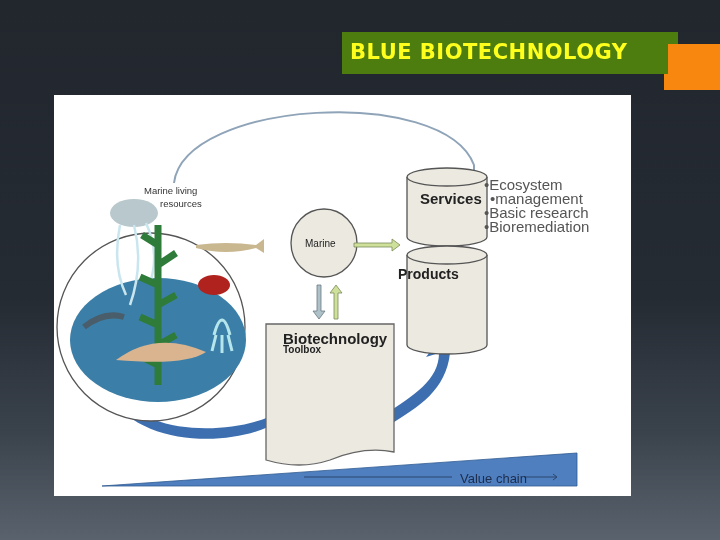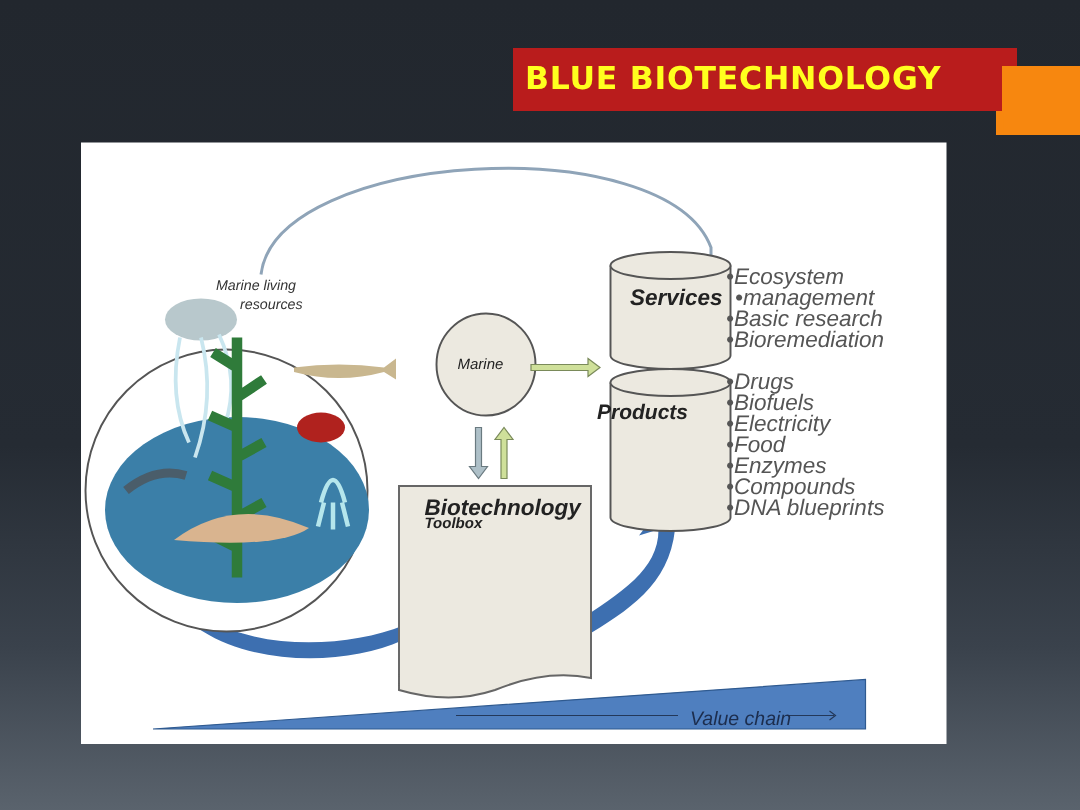--- a/index.html
+++ b/index.html
@@ -1,23 +1,23 @@
 <!DOCTYPE html>
 <html><head>
 <meta charset="utf-8">
 <style>
   html,body{margin:0;padding:0;}
   body{width:720px;height:540px;overflow:hidden;position:relative;
     background:linear-gradient(180deg,#22272e 0%,#252b33 55%,#3a424c 80%,#5a636d 100%);
     font-family:"DejaVu Sans",sans-serif;}
-  .title-box{position:absolute;left:342px;top:32px;width:336px;height:42px;background:#b91c1c;text-align:right;}
+  .title-box{position:absolute;left:342px;top:32px;width:336px;height:42px;background:#4d7c0f;text-align:right;}
   .title-text{position:absolute;left:8px;top:8px;color:#ffff1e;font-family:"DejaVu Sans",sans-serif;font-weight:bold;font-size:21px;letter-spacing:0.5px;}
   .accent-a{position:absolute;left:668px;top:44px;width:52px;height:46px;background:#f7870f;}
   .accent-b{position:absolute;left:664px;top:74px;width:5px;height:16px;background:#f7870f;}
-  .figure{position:absolute;left:54px;top:95px;width:577px;height:401px;background:#ffffff;overflow:hidden;font-style:italic;}
+  .figure{position:absolute;left:54px;top:95px;width:577px;height:401px;background:#ffffff;overflow:hidden;}
   .figure svg{position:absolute;left:0;top:0;}
   .lbl{position:absolute;font-family:"Liberation Sans",sans-serif;color:#333;}
   .b{font-weight:bold;color:#222;}
   .list{position:absolute;font-family:"Liberation Sans",sans-serif;font-size:15px;color:#555;line-height:14px;margin:0;padding:0;list-style:none;}
   .list li::before{content:"\2022 ";}
 </style>
 </head>
 <body>
 
 <div class="title-box">
@@ -71,27 +71,18 @@
   <div class="lbl" style="left:251px;top:143px;font-size:10px;color:#222;">Marine</div>
   <div class="lbl b" style="left:366px;top:95px;font-size:15px;">Services</div>
   <div class="lbl b" style="left:344px;top:171px;font-size:14px;">Products</div>
 
   <ul class="list" style="left:430px;top:83px;">
     <li>Ecosystem</li>
     <li style="padding-left:6px;list-style:none"><span>management</span></li>
     <li>Basic research</li>
     <li>Bioremediation</li>
   </ul>
-  <ul class="list" style="left:430px;top:153px;">
-    <li>Drugs</li>
-    <li>Biofuels</li>
-    <li>Electricity</li>
-    <li>Food</li>
-    <li>Enzymes</li>
-    <li>Compounds</li>
-    <li>DNA blueprints</li>
-  </ul>
 
   <div class="lbl b" style="left:229px;top:235px;font-size:15px;">Biotechnology</div>
   <div class="lbl b" style="left:229px;top:249px;font-size:10px;">Toolbox</div>
 
   <div class="lbl" style="left:406px;top:376px;font-size:13px;color:#1c2d4d;">Value chain</div>
 </div>
 
 </body></html>

